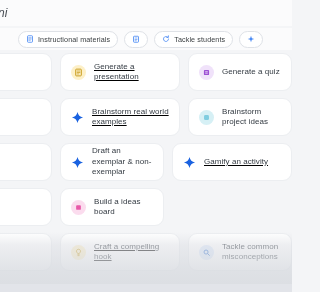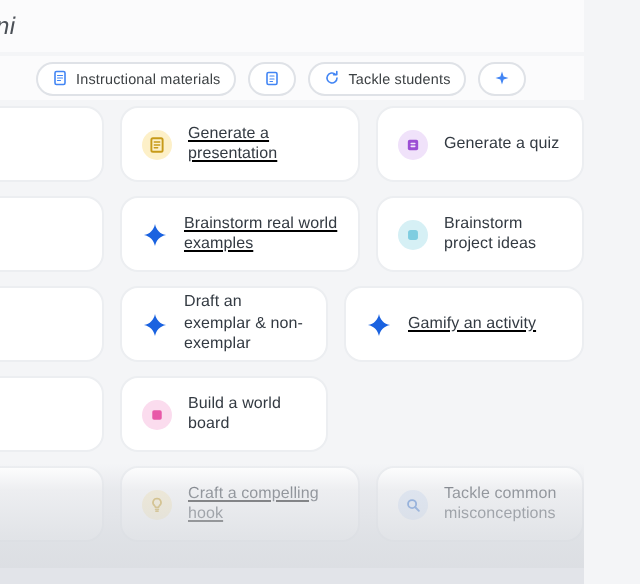--- a/index.html
+++ b/index.html
@@ -235,21 +235,21 @@
         </div>
       </div>
       <div class="row">
         <div class="card w-a"></div>
         <div class="card w-c">
           <span class="badge pink">
             <svg viewBox="0 0 16 16" width="9" height="9">
               <rect x="3.8" y="3.8" width="8.4" height="8.4" rx="1.6" fill="#e858a8"></rect>
             </svg>
           </span>
-          <span class="card-label">Build a world board</span>
+          <span class="card-label">Build a ideas board</span>
         </div>
       </div>
       <div class="row">
         <div class="card w-a"></div>
         <div class="card w-b">
           <span class="badge yellow">
             <svg viewBox="0 0 16 16" width="9" height="9">
               <path d="M8 2.2a3.6 3.6 0 0 0-2.1 6.5c.5.4.7.9.7 1.4h2.8c0-.5.2-1 .7-1.4A3.6 3.6 0 0 0 8 2.2Z" fill="none" stroke="#c79a19" stroke-width="1.5" stroke-linejoin="round"></path>
               <path d="M6.7 12h2.6M7 13.6h2" stroke="#c79a19" stroke-width="1.4" stroke-linecap="round"></path>
             </svg>

